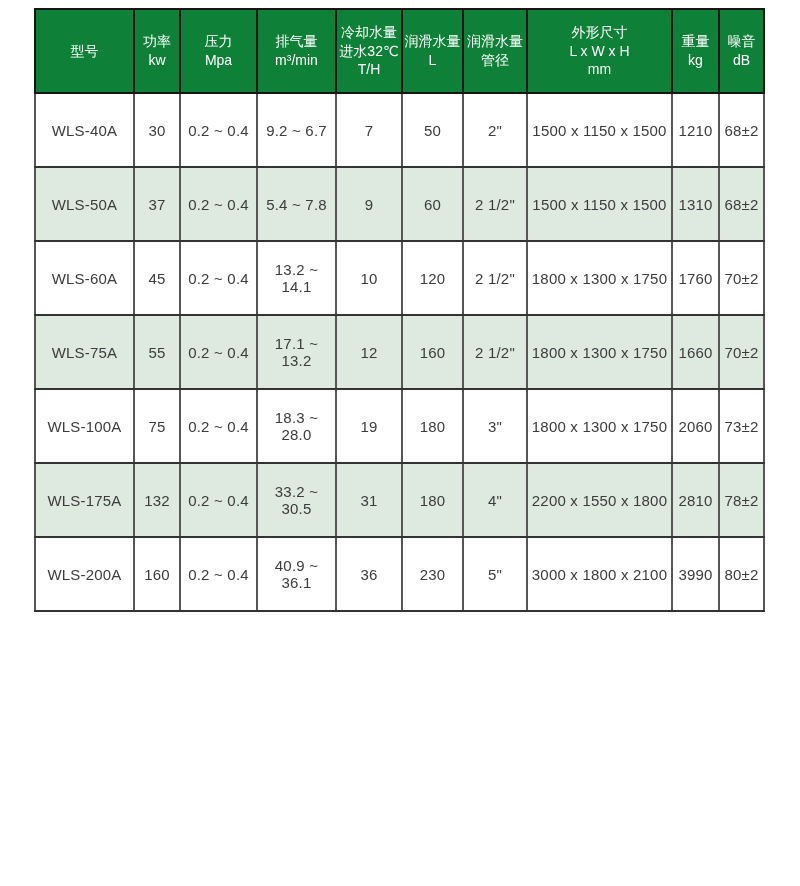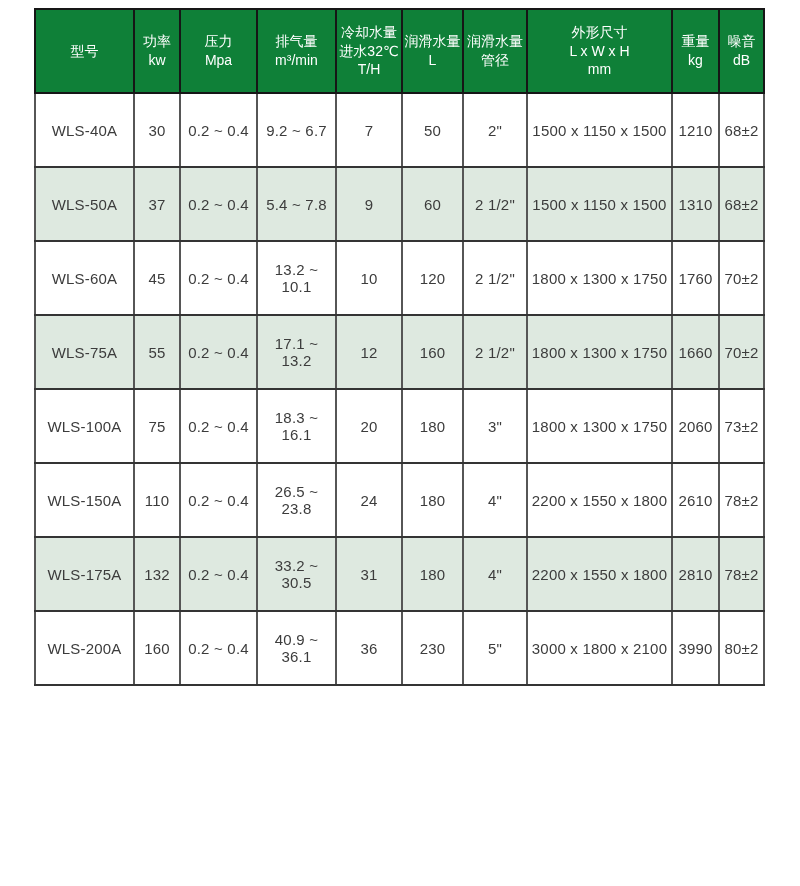--- a/index.html
+++ b/index.html
@@ -125,21 +125,21 @@
         <td>60</td>
         <td>2 1/2"</td>
         <td>1500 x 1150 x 1500</td>
         <td>1310</td>
         <td>68±2</td>
       </tr>
       <tr>
         <td>WLS-60A</td>
         <td>45</td>
         <td>0.2 ~ 0.4</td>
-        <td>13.2 ~ 10.1</td>
+        <td>13.2 ~ 14.1</td>
         <td>10</td>
         <td>120</td>
         <td>2 1/2"</td>
         <td>1800 x 1300 x 1750</td>
         <td>1760</td>
         <td>70±2</td>
       </tr>
       <tr class="alt">
         <td>WLS-75A</td>
         <td>55</td>
@@ -149,39 +149,27 @@
         <td>160</td>
         <td>2 1/2"</td>
         <td>1800 x 1300 x 1750</td>
         <td>1660</td>
         <td>70±2</td>
       </tr>
       <tr>
         <td>WLS-100A</td>
         <td>75</td>
         <td>0.2 ~ 0.4</td>
-        <td>18.3 ~ 16.1</td>
-        <td>20</td>
+        <td>18.3 ~ 28.0</td>
+        <td>19</td>
         <td>180</td>
         <td>3"</td>
         <td>1800 x 1300 x 1750</td>
         <td>2060</td>
         <td>73±2</td>
-      </tr>
-      <tr>
-        <td>WLS-150A</td>
-        <td>110</td>
-        <td>0.2 ~ 0.4</td>
-        <td>26.5 ~ 23.8</td>
-        <td>24</td>
-        <td>180</td>
-        <td>4"</td>
-        <td>2200 x 1550 x 1800</td>
-        <td>2610</td>
-        <td>78±2</td>
       </tr>
       <tr class="alt">
         <td>WLS-175A</td>
         <td>132</td>
         <td>0.2 ~ 0.4</td>
         <td>33.2 ~ 30.5</td>
         <td>31</td>
         <td>180</td>
         <td>4"</td>
         <td>2200 x 1550 x 1800</td>

